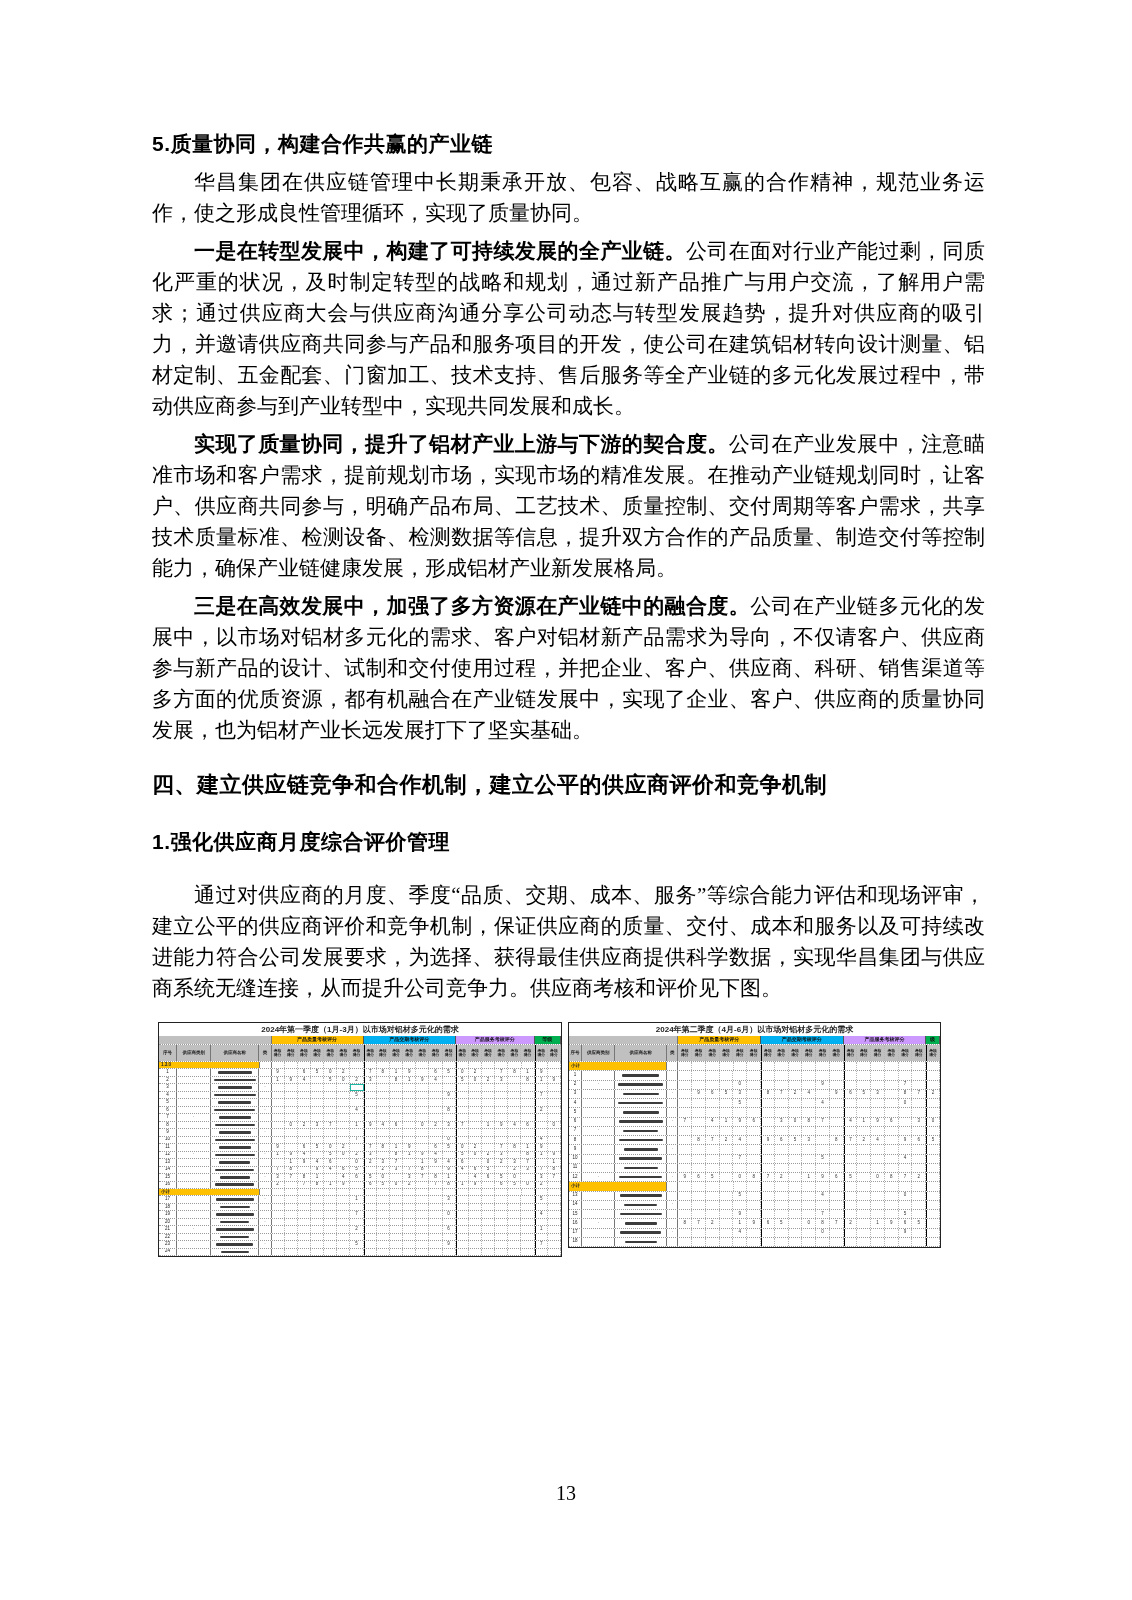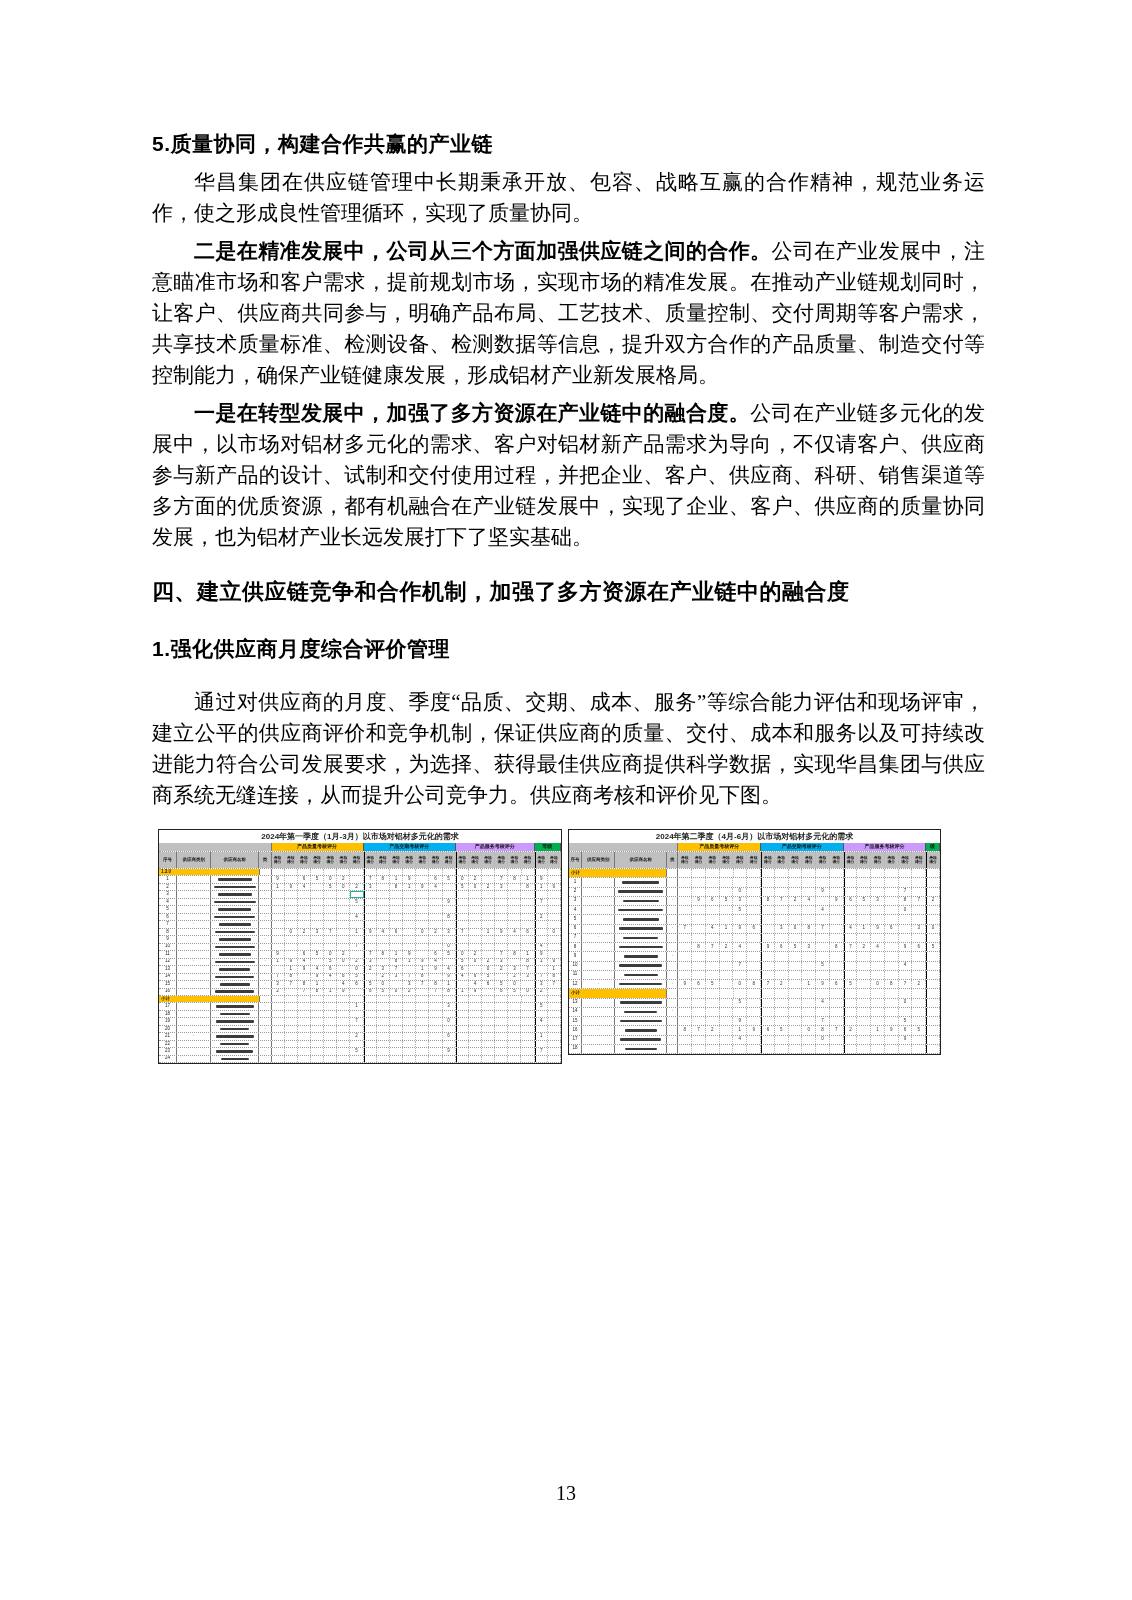--- a/index.html
+++ b/index.html
@@ -41,26 +41,27 @@
 </head>
 <body>
 
 <div class="page">
 
   <div class="h3">5.质量协同，构建合作共赢的产业链</div>
 
   <p class="body">华昌集团在供应链管理中长期秉承开放、包容、战略互赢的合作精神，规范业务运作，使之形成良性管理循环，实现了质量协同。</p>
 
 
+  <p class="body item"><span class="lead">一是在转型发展中，构建了可持续发展的全产业链。</span><span>公司在面对行业产能过剩，同质化严重的状况，及时制定转型的战略和规划，通过新产品推广与用户交流，了解用户需求；通过供应商大会与供应商沟通分享公司动态与转型发展趋势，提升对供应商的吸引力，并邀请供应商共同参与产品和服务项目的开发，使公司在建筑铝材转向设计测量、铝材定制、五金配套、门窗加工、技术支持、售后服务等全产业链的多元化发展过程中，带动供应商参与到产业转型中，实现共同发展和成长。</span></p>
 
-  <p class="body item"><span class="lead">二是在精准发展中，公司从三个方面加强供应链之间的合作。</span><span>公司在产业发展中，注意瞄准市场和客户需求，提前规划市场，实现市场的精准发展。在推动产业链规划同时，让客户、供应商共同参与，明确产品布局、工艺技术、质量控制、交付周期等客户需求，共享技术质量标准、检测设备、检测数据等信息，提升双方合作的产品质量、制造交付等控制能力，确保产业链健康发展，形成铝材产业新发展格局。</span></p>
+  <p class="body item"><span class="lead">实现了质量协同，提升了铝材产业上游与下游的契合度。</span><span>公司在产业发展中，注意瞄准市场和客户需求，提前规划市场，实现市场的精准发展。在推动产业链规划同时，让客户、供应商共同参与，明确产品布局、工艺技术、质量控制、交付周期等客户需求，共享技术质量标准、检测设备、检测数据等信息，提升双方合作的产品质量、制造交付等控制能力，确保产业链健康发展，形成铝材产业新发展格局。</span></p>
 
-  <p class="body item"><span class="lead">一是在转型发展中，加强了多方资源在产业链中的融合度。</span><span>公司在产业链多元化的发展中，以市场对铝材多元化的需求、客户对铝材新产品需求为导向，不仅请客户、供应商参与新产品的设计、试制和交付使用过程，并把企业、客户、供应商、科研、销售渠道等多方面的优质资源，都有机融合在产业链发展中，实现了企业、客户、供应商的质量协同发展，也为铝材产业长远发展打下了坚实基础。</span></p>
+  <p class="body item"><span class="lead">三是在高效发展中，加强了多方资源在产业链中的融合度。</span><span>公司在产业链多元化的发展中，以市场对铝材多元化的需求、客户对铝材新产品需求为导向，不仅请客户、供应商参与新产品的设计、试制和交付使用过程，并把企业、客户、供应商、科研、销售渠道等多方面的优质资源，都有机融合在产业链发展中，实现了企业、客户、供应商的质量协同发展，也为铝材产业长远发展打下了坚实基础。</span></p>
 
-  <div class="h4">四、建立供应链竞争和合作机制，加强了多方资源在产业链中的融合度</div>
+  <div class="h4">四、建立供应链竞争和合作机制，建立公平的供应商评价和竞争机制</div>
 
   <div class="h4sub">1.强化供应商月度综合评价管理</div>
 
   <p class="body">通过对供应商的月度、季度“品质、交期、成本、服务”等综合能力评估和现场评审，建立公平的供应商评价和竞争机制，保证供应商的质量、交付、成本和服务以及可持续改进能力符合公司发展要求，为选择、获得最佳供应商提供科学数据，实现华昌集团与供应商系统无缝连接，从而提升公司竞争力。供应商考核和评价见下图。</p>
 
   <div class="figure">
     <div class="sheet" id="sheet-0" style="width: 404px; height: 235px;">
         <div class="sheet-title">2024年第一季度（1月-3月）以市场对铝材多元化的需求</div>
         <div class="trow hdr" style="height: 8px;">
           <div class="tcell gray lft" style="width: 28%;"></div>

